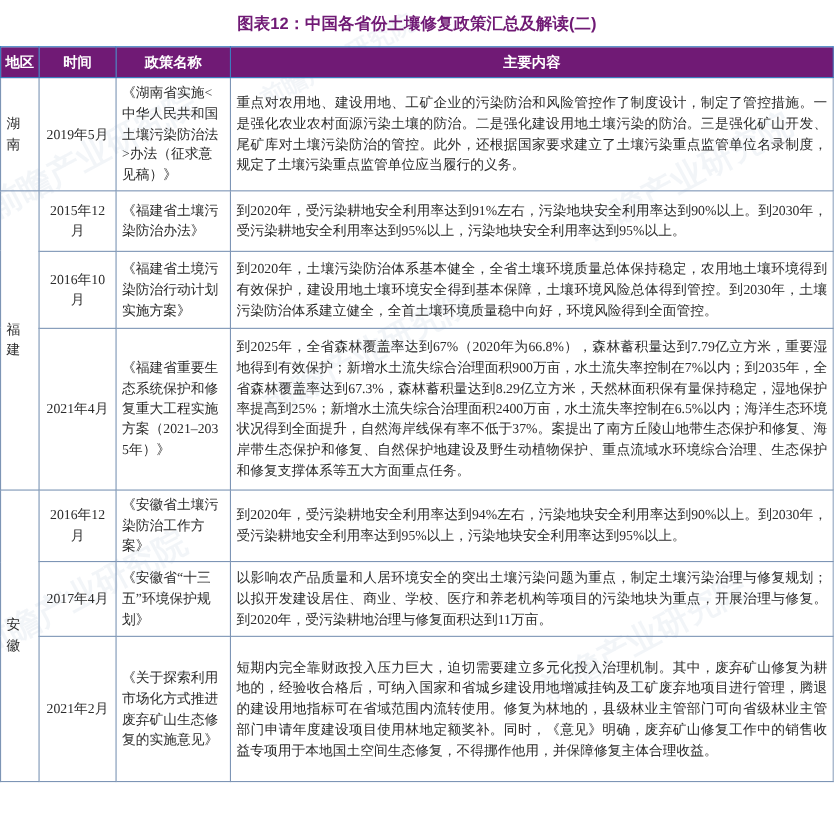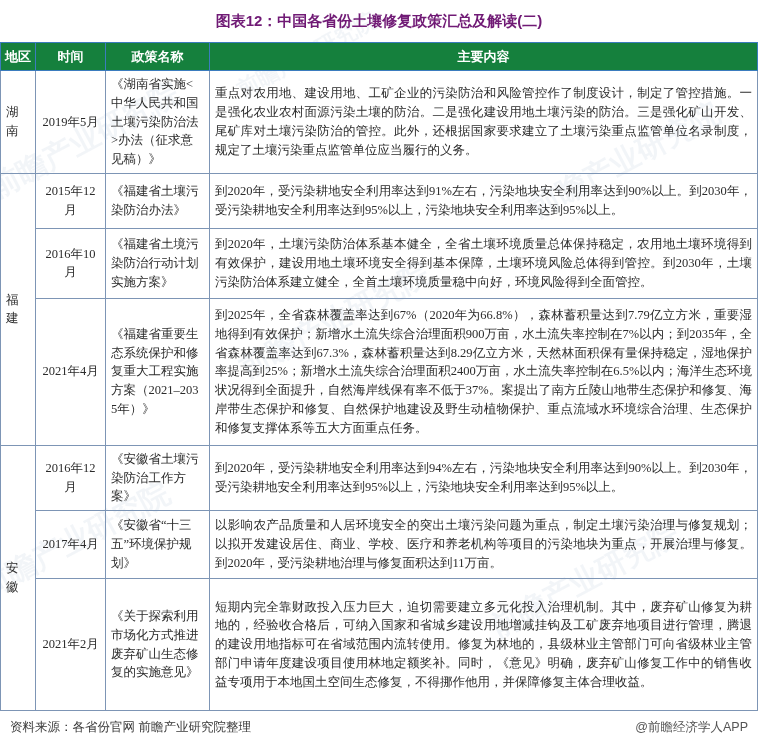--- a/index.html
+++ b/index.html
@@ -29,21 +29,21 @@
   }
   table.policy{
     position:relative;z-index:1;
     border-collapse:collapse;width:758px;margin-top:11px;
     table-layout:fixed;
   }
   table.policy col.c-region{width:35px;}
   table.policy col.c-date{width:70px;}
   table.policy col.c-policy{width:104px;}
   table.policy th{
-    background:#15803d;color:#ffffff;font-weight:bold;
+    background:#701a75;color:#ffffff;font-weight:bold;
     font-size:13px;height:27px;text-align:center;
     border:1px solid #3b7cbe;padding:0 2px;
   }
   table.policy td{
     border:1px solid #7d95b5;
     color:#2b2b2b;vertical-align:middle;
     font-size:12.5px;line-height:1.5;
     padding:4px 5px;
     word-break:break-all;
   }
@@ -126,18 +126,14 @@
       <td class="content">以影响农产品质量和人居环境安全的突出土壤污染问题为重点，制定土壤污染治理与修复规划；以拟开发建设居住、商业、学校、医疗和养老机构等项目的污染地块为重点，开展治理与修复。到2020年，受污染耕地治理与修复面积达到11万亩。</td>
     </tr>
     <tr class="h7">
       <td class="date">2021年2月</td>
       <td class="policy-name">《关于探索利用市场化方式推进废弃矿山生态修复的实施意见》</td>
       <td class="content">短期内完全靠财政投入压力巨大，迫切需要建立多元化投入治理机制。其中，废弃矿山修复为耕地的，经验收合格后，可纳入国家和省城乡建设用地增减挂钩及工矿废弃地项目进行管理，腾退的建设用地指标可在省域范围内流转使用。修复为林地的，县级林业主管部门可向省级林业主管部门申请年度建设项目使用林地定额奖补。同时，《意见》明确，废弃矿山修复工作中的销售收益专项用于本地国土空间生态修复，不得挪作他用，并保障修复主体合理收益。</td>
     </tr>
   </tbody>
     </table>
 
-  <div class="footer">
-    <span class="source">资料来源：各省份官网 前瞻产业研究院整理</span>
-    <span class="credit">@前瞻经济学人APP</span>
-  </div>
 
 </div>
 
 </body></html>

